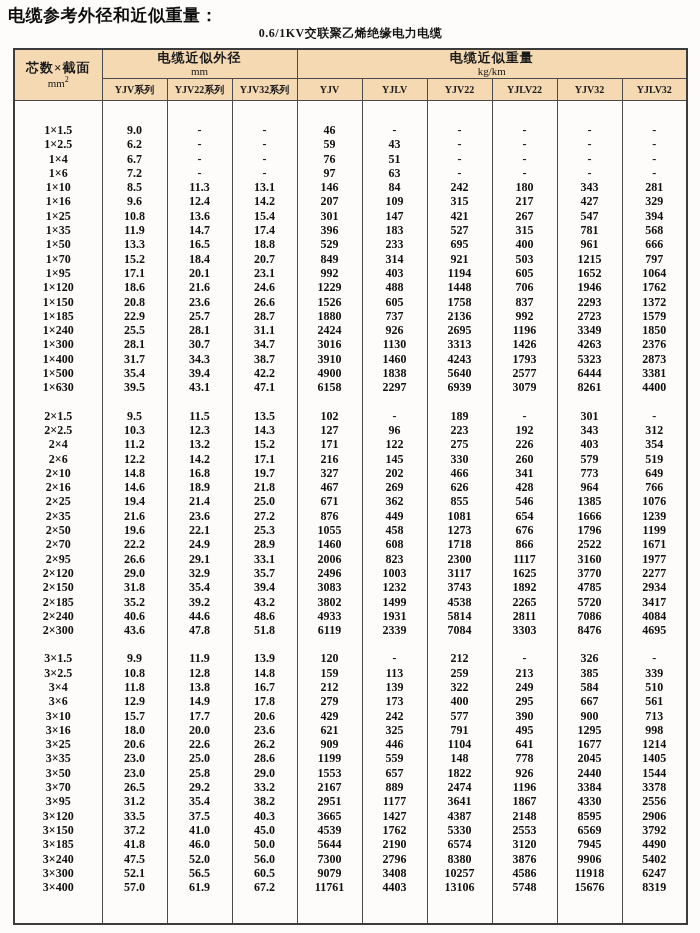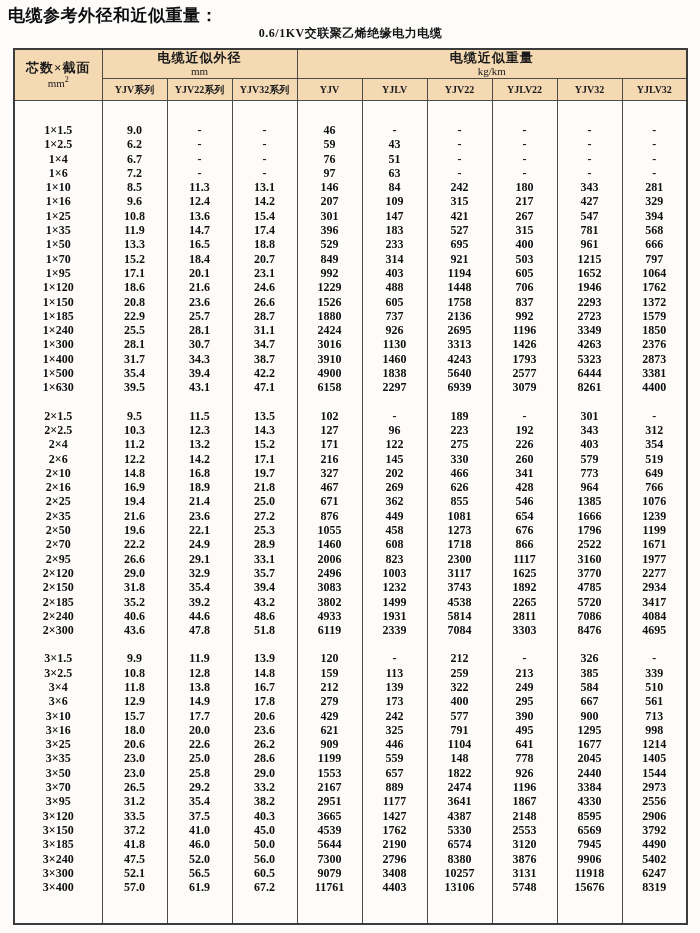--- a/index.html
+++ b/index.html
@@ -436,21 +436,21 @@
           <td>19.7</td>
           <td>327</td>
           <td>202</td>
           <td>466</td>
           <td>341</td>
           <td>773</td>
           <td>649</td>
         </tr>
         <tr>
           <td>2×16</td>
-          <td>16.9</td>
+          <td>14.6</td>
           <td>18.9</td>
           <td>21.8</td>
           <td>467</td>
           <td>269</td>
           <td>626</td>
           <td>428</td>
           <td>964</td>
           <td>766</td>
         </tr>
         <tr>
@@ -696,21 +696,21 @@
         <tr>
           <td>3×70</td>
           <td>26.5</td>
           <td>29.2</td>
           <td>33.2</td>
           <td>2167</td>
           <td>889</td>
           <td>2474</td>
           <td>1196</td>
           <td>3384</td>
-          <td>2973</td>
+          <td>3378</td>
         </tr>
         <tr>
           <td>3×95</td>
           <td>31.2</td>
           <td>35.4</td>
           <td>38.2</td>
           <td>2951</td>
           <td>1177</td>
           <td>3641</td>
           <td>1867</td>
@@ -766,21 +766,21 @@
           <td>5402</td>
         </tr>
         <tr>
           <td>3×300</td>
           <td>52.1</td>
           <td>56.5</td>
           <td>60.5</td>
           <td>9079</td>
           <td>3408</td>
           <td>10257</td>
-          <td>3131</td>
+          <td>4586</td>
           <td>11918</td>
           <td>6247</td>
         </tr>
         <tr>
           <td>3×400</td>
           <td>57.0</td>
           <td>61.9</td>
           <td>67.2</td>
           <td>11761</td>
           <td>4403</td>

